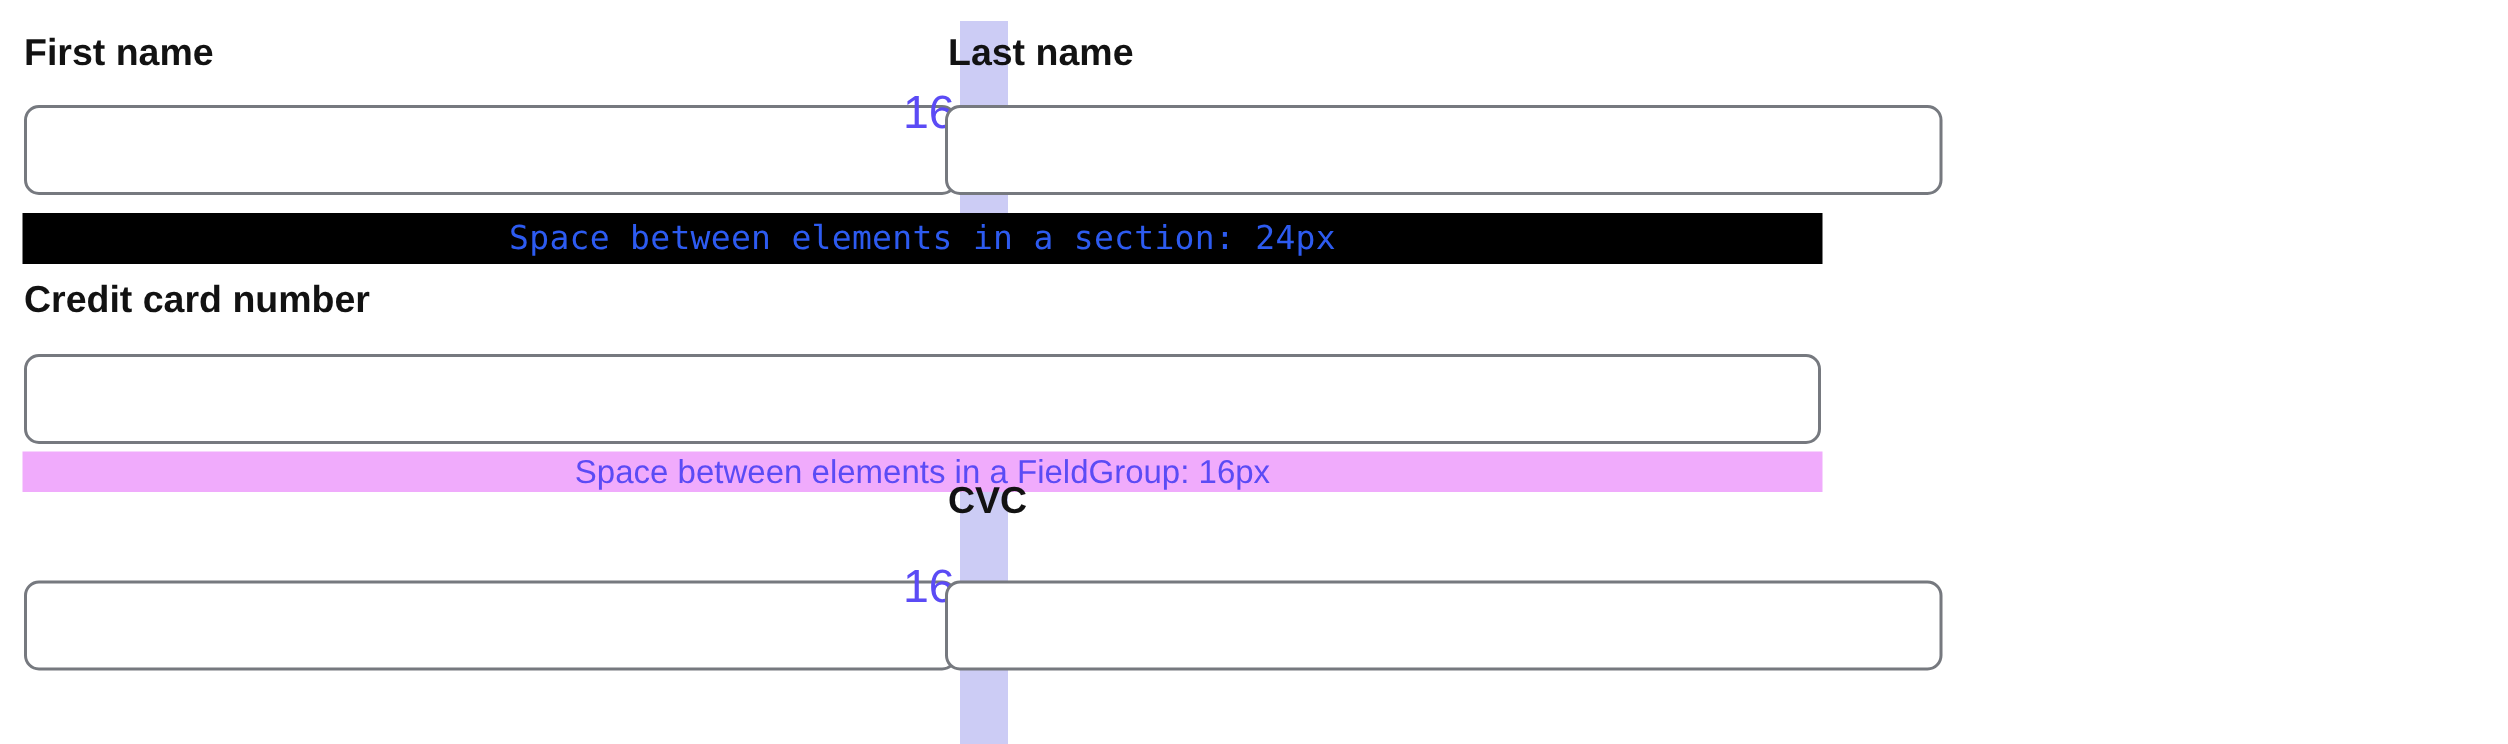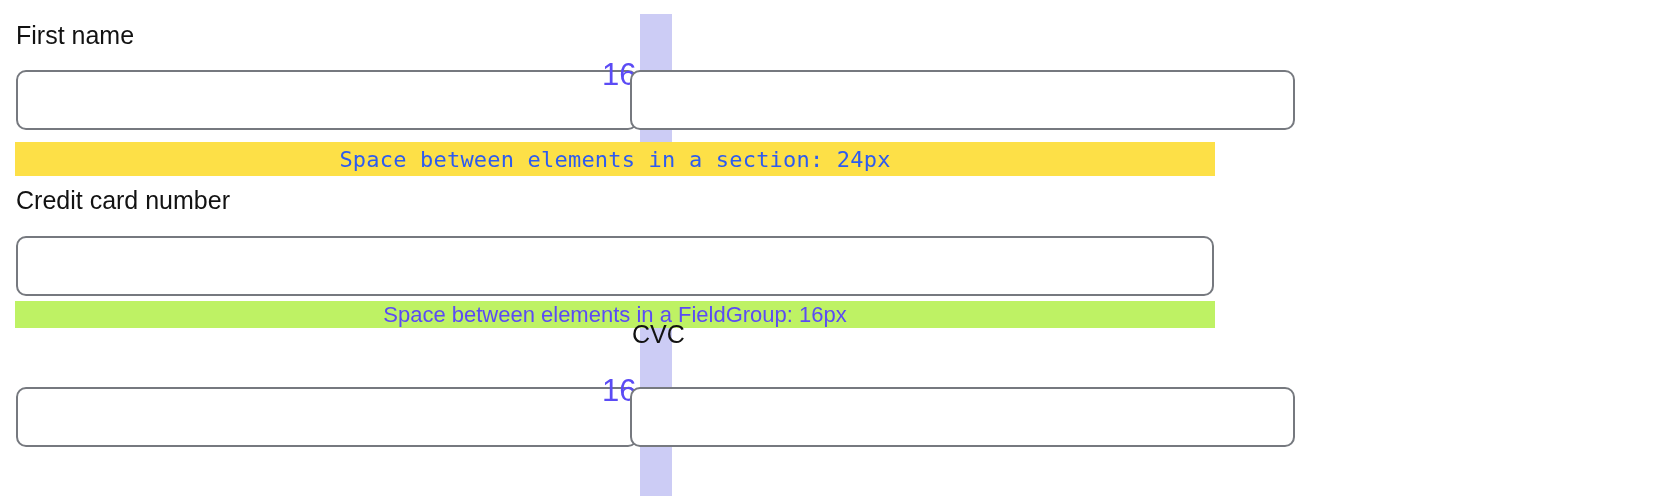--- a/index.html
+++ b/index.html
@@ -18,21 +18,21 @@
 
   .canvas {
     position: absolute;
     inset: 0;
   }
 
   
   .field-label {
     position: absolute;
     font-family: "Liberation Sans", sans-serif;
-    font-weight: normal;
+    font-weight: bold;
     font-size: 25px;
     line-height: 30px;
     color: #121212;
     white-space: nowrap;
   }
 
   
   .input-box {
     position: absolute;
     box-sizing: border-box;
@@ -63,45 +63,46 @@
   
   .band {
     position: absolute;
     display: flex;
     align-items: center;
     justify-content: center;
     box-sizing: border-box;
     white-space: nowrap;
   }
   .band-section {
-    background: #fde047;
+    background: #000000;
     color: #2d5bf0;
     font-family: "DejaVu Sans Mono", "Liberation Mono", monospace;
     font-size: 22px;
     letter-spacing: 0.2px;
   }
   .band-fieldgroup {
-    background: #bef264;
+    background: #f0abfc;
     color: #5b4bf5;
     font-family: "Liberation Sans", sans-serif;
     font-size: 22px;
   }
 </style>
 </head>
 <body>
 
 <div class="canvas">
 
   <div class="field-label" style="left:16px; top:20px;">First name</div>
 
   <input class="input-box" style="left: 16px; top: 70px; width: 622px; height: 60px;" placeholder="">
 
   <div class="gap-column" style="left:640px; top:14px; width:32px; height:128px;"></div>
   <div class="gap-column-value" style="left:602px; top:62px;">16</div>
 
+  <div class="field-label" style="left:632px; top:20px;">Last name</div>
 
   <input class="input-box" style="left: 630px; top: 70px; width: 665px; height: 60px;" placeholder="">
 
   <div class="band band-section" style="left:15px; top:142px; width:1200px; height:34px;">Space between elements in a section: 24px</div>
 
   <div class="field-label" style="left:16px; top:185px;">Credit card number</div>
 
   <input class="input-box" style="left: 16px; top: 236px; width: 1198px; height: 60px;" placeholder="">
 
   <div class="band band-fieldgroup" style="left:15px; top:301px; width:1200px; height:27px;">Space between elements in a FieldGroup: 16px</div>

